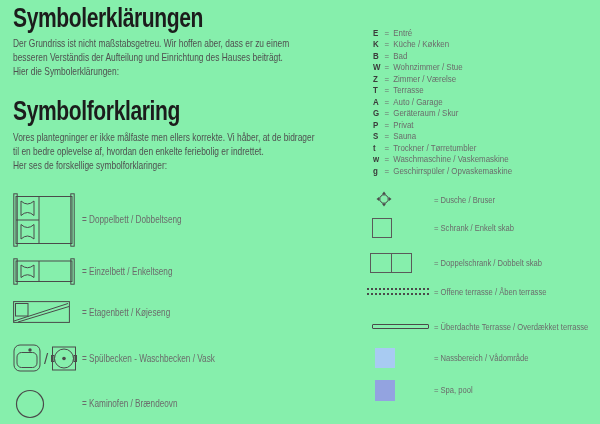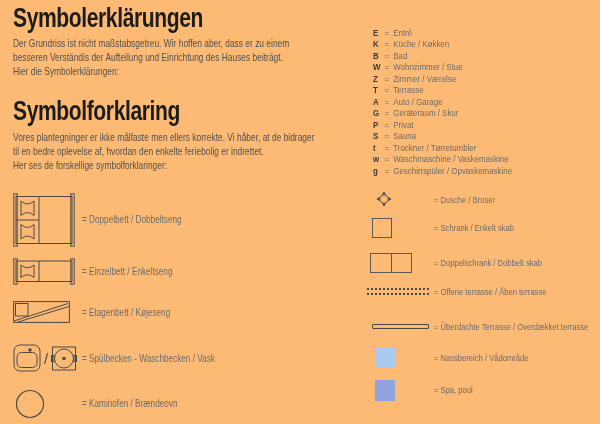--- a/index.html
+++ b/index.html
@@ -1,17 +1,17 @@
 <!DOCTYPE html>
 <html><head>
 <meta charset="utf-8">
 <style>
   html,body { margin:0; padding:0; background:#e8e8e8; }
   .page {
-    position:relative; width:600px; height:424px; background:#fdba74;
+    position:relative; width:600px; height:424px; background:#86efac;
     font-family:"Liberation Sans", sans-serif; overflow:hidden;
     color:#4f4f4f;
   }
 
   .heading {
     position:absolute; left:13px; font-size:27px; font-weight:bold;
     color:#1c1c1c; letter-spacing:-0.5px;
     transform:scaleX(0.78); transform-origin:0 0; white-space:nowrap;
   }
   #heading-de { top:3px; }

